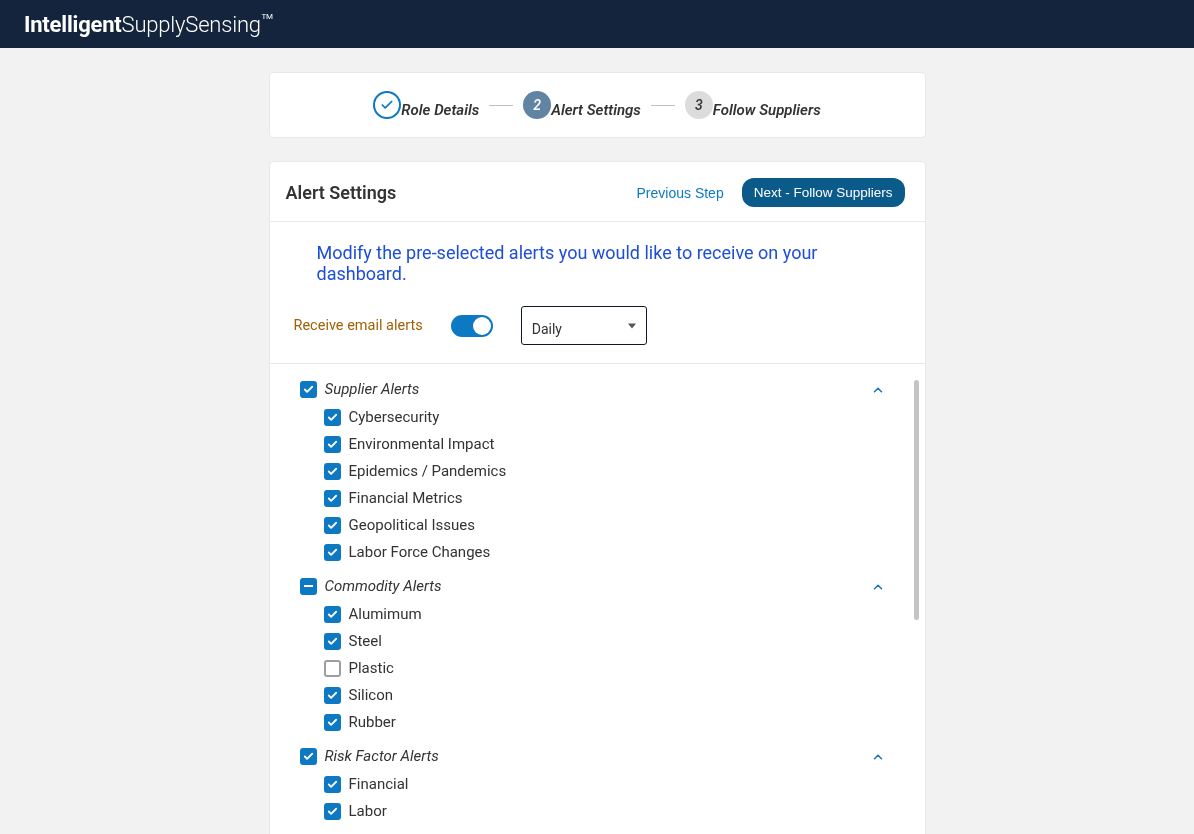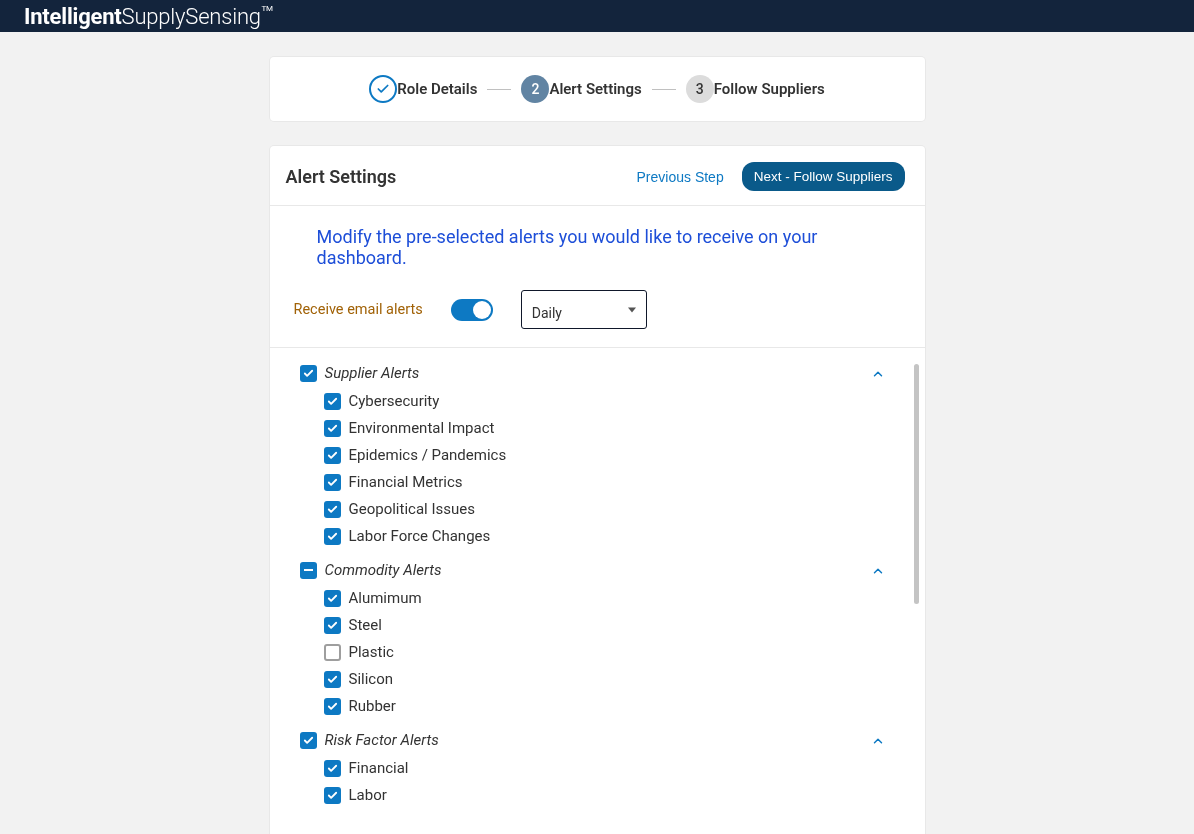--- a/index.html
+++ b/index.html
@@ -6,21 +6,21 @@
   body {
     font-family: -apple-system, BlinkMacSystemFont, "Segoe UI", Roboto, "Helvetica Neue", Arial, sans-serif;
     background: #f2f2f2;
     width: 1194px;
     height: 834px;
     overflow: hidden;
     color: #333;
   }
   .header {
     background: #13243c;
-    height: 32px;
+    height: 48px;
     display: flex;
     align-items: center;
     padding-left: 24px;
   }
   .logo {
     color: #fff;
     font-size: 22px;
     font-weight: 300;
     position: relative;
     letter-spacing: -0.2px;
@@ -45,21 +45,22 @@
   .stepper-card {
     padding: 18px 0;
     display: flex;
     justify-content: center;
     align-items: center;
     gap: 10px;
     margin-bottom: 25px;
   }
   .step {
     display: flex;
-    align-items: center;
+    align-items: flex-end;
+    font-style: italic;
   }
   .step-circle {
     width: 28px;
     height: 28px;
     border-radius: 50%;
     display: flex;
     align-items: center;
     justify-content: center;
     font-size: 14px;
     font-weight: 500;

